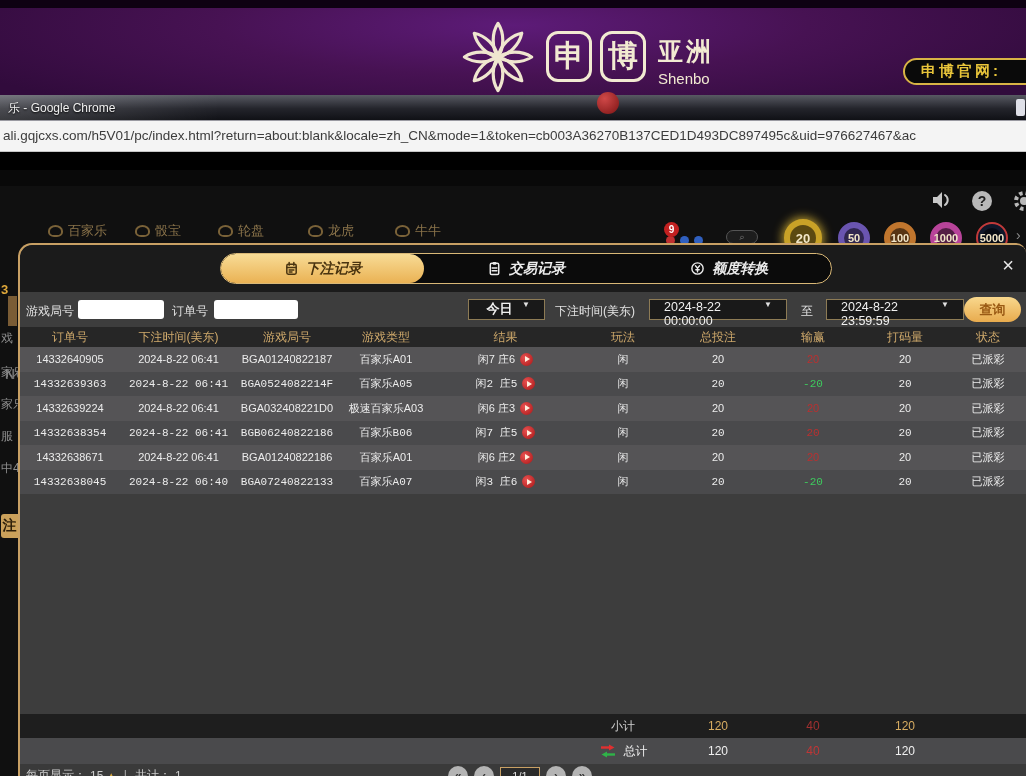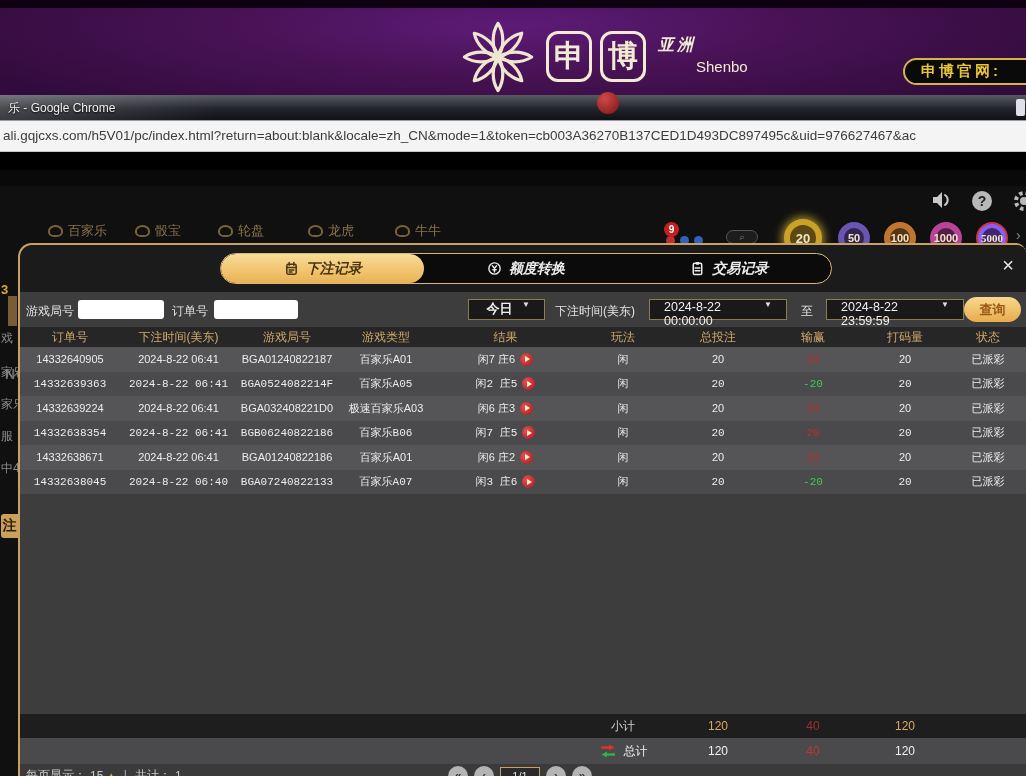--- a/index.html
+++ b/index.html
@@ -8,22 +8,22 @@
 
   
   .strip-top { position:absolute; left:0; top:0; width:1026px; height:8px; background:#0e0112; }
   .purple-band { position:absolute; left:0; top:8px; width:1026px; height:87px;
     background:radial-gradient(ellipse 60% 120% at 50% 20%, #5d1b78 0%, #471253 48%, #310b3c 100%); }
   .logo-flower { position:absolute; left:458px; top:9px; }
   .logo-boxes { position:absolute; left:546px; top:23px; display:flex; gap:8px; }
   .logo-box { width:46px; height:51px; border:3px solid #f2ead2; border-radius:12px; color:#f2ead2;
     font-size:30px; font-weight:bold; display:flex; align-items:center; justify-content:center; }
   .logo-suffix { position:absolute; left:658px; top:27px; color:#f2ead2; }
-  .logo-region { font-size:16px; font-weight:bold; letter-spacing:3px;font-style:italic; }
-  .logo-en { font-size:15px; margin-top:2px;margin-left:38px; }
+  .logo-region { font-size:25px; font-weight:bold; letter-spacing:3px; }
+  .logo-en { font-size:15px; margin-top:2px; }
   .official-pill { position:absolute; left:903px; top:50px; width:150px; height:27px; border-radius:14px;
     background:#0a0a0a; border:2px solid #d8b445; color:#e8c43a; font-size:15px; font-weight:bold;
     letter-spacing:3px; display:flex; align-items:center; padding-left:16px; }
   .red-ball { position:absolute; left:597px; top:92px; width:22px; height:22px; border-radius:50%;
     background:radial-gradient(circle at 35% 30%, #d04848, #7c1414); z-index:6; }
 
   
   .titlebar { position:absolute; left:0; top:95px; width:1026px; height:25px;
     background:linear-gradient(180deg, #585a63 0%, #23242b 55%, #101116 100%); }
   .titlebar::before { content:""; position:absolute; left:0; top:0; width:220px; height:25px;
@@ -187,33 +187,33 @@
     <div class="m-header">
       <div class="tab-pill">
         <div class="tab active">
           <svg width="15" height="15" viewBox="0 0 16 16" fill="none" stroke="currentColor" stroke-width="1.6" stroke-linecap="round">
             <rect x="3" y="3.5" width="10" height="10.5" rx="1.5"></rect>
             <path d="M5.5 1.5 v3 M10.5 1.5 v3 M3 7 h10 M5.5 9.5 h5 M5.5 11.8 h3"></path>
           </svg>
           <span>下注记录</span>
         </div>
         <div class="tab">
-          <svg width="15" height="15" viewBox="0 0 16 16" fill="none" stroke="currentColor" stroke-width="1.5" stroke-linecap="round">
-            <circle cx="8" cy="8" r="6"></circle>
-            <path d="M5.8 5 L8 7.6 L10.2 5 M8 7.6 v4 M6.2 9.3 h3.6"></path>
-          </svg>
-          <span>额度转换</span>
-        </div>
-        <div class="tab">
           <svg width="15" height="15" viewBox="0 0 16 16" fill="none" stroke="currentColor" stroke-width="1.6" stroke-linecap="round">
             <rect x="3.5" y="2.5" width="9" height="12" rx="1.5"></rect>
             <rect x="6" y="1" width="4" height="3" rx="1" fill="currentColor" stroke="none"></rect>
             <path d="M5.5 7.5 h5 M5.5 10.5 h5"></path>
           </svg>
           <span>交易记录</span>
+        </div>
+        <div class="tab">
+          <svg width="15" height="15" viewBox="0 0 16 16" fill="none" stroke="currentColor" stroke-width="1.5" stroke-linecap="round">
+            <circle cx="8" cy="8" r="6"></circle>
+            <path d="M5.8 5 L8 7.6 L10.2 5 M8 7.6 v4 M6.2 9.3 h3.6"></path>
+          </svg>
+          <span>额度转换</span>
         </div>
       </div>
       <div class="close-x">×</div>
     </div>
 
     <div class="m-filters">
       <span class="f-label" style="left:6px;">游戏局号</span>
       <input class="f-input" style="left: 58px; width: 86px;" value="">
       <span class="f-label" style="left:152px;">订单号</span>
       <input class="f-input" style="left: 194px; width: 84px;" value="">
@@ -420,21 +420,21 @@
       <span class="val">50</span>
     </div>
     <div class="chip" style="left: 884px; background: rgb(192, 118, 46); border: 2px solid rgb(192, 118, 46); text-align: center;">
       <span class="inner"></span>
       <span class="val">100</span>
     </div>
     <div class="chip" style="left: 930px; background: rgb(184, 68, 154); border: 2px solid rgb(184, 68, 154);">
       <span class="inner"></span>
       <span class="val">1000</span>
     </div>
-    <div class="chip" style="left: 976px; background: #8b5cf6; border: 2px solid rgb(194, 58, 58); font-family: Liberation Serif, serif;">
+    <div class="chip" style="left: 976px; background: #0f172a; border: 2px solid rgb(194, 58, 58);">
       <span class="inner"></span>
       <span class="val">5000</span>
     </div>
     <div class="side-frag gold" style="top: 282px;">3</div>
     <div class="side-frag" style="top: 330px;">戏</div>
     <div class="side-frag" style="top: 364px;">家乐</div>
     <div class="side-frag" style="top: 396px;">家乐</div>
     <div class="side-frag" style="top: 428px;">服</div>
     <div class="side-frag" style="top: 460px;">中4</div>
     <div class="side-frag tab" style="top: 514px;">注</div>

